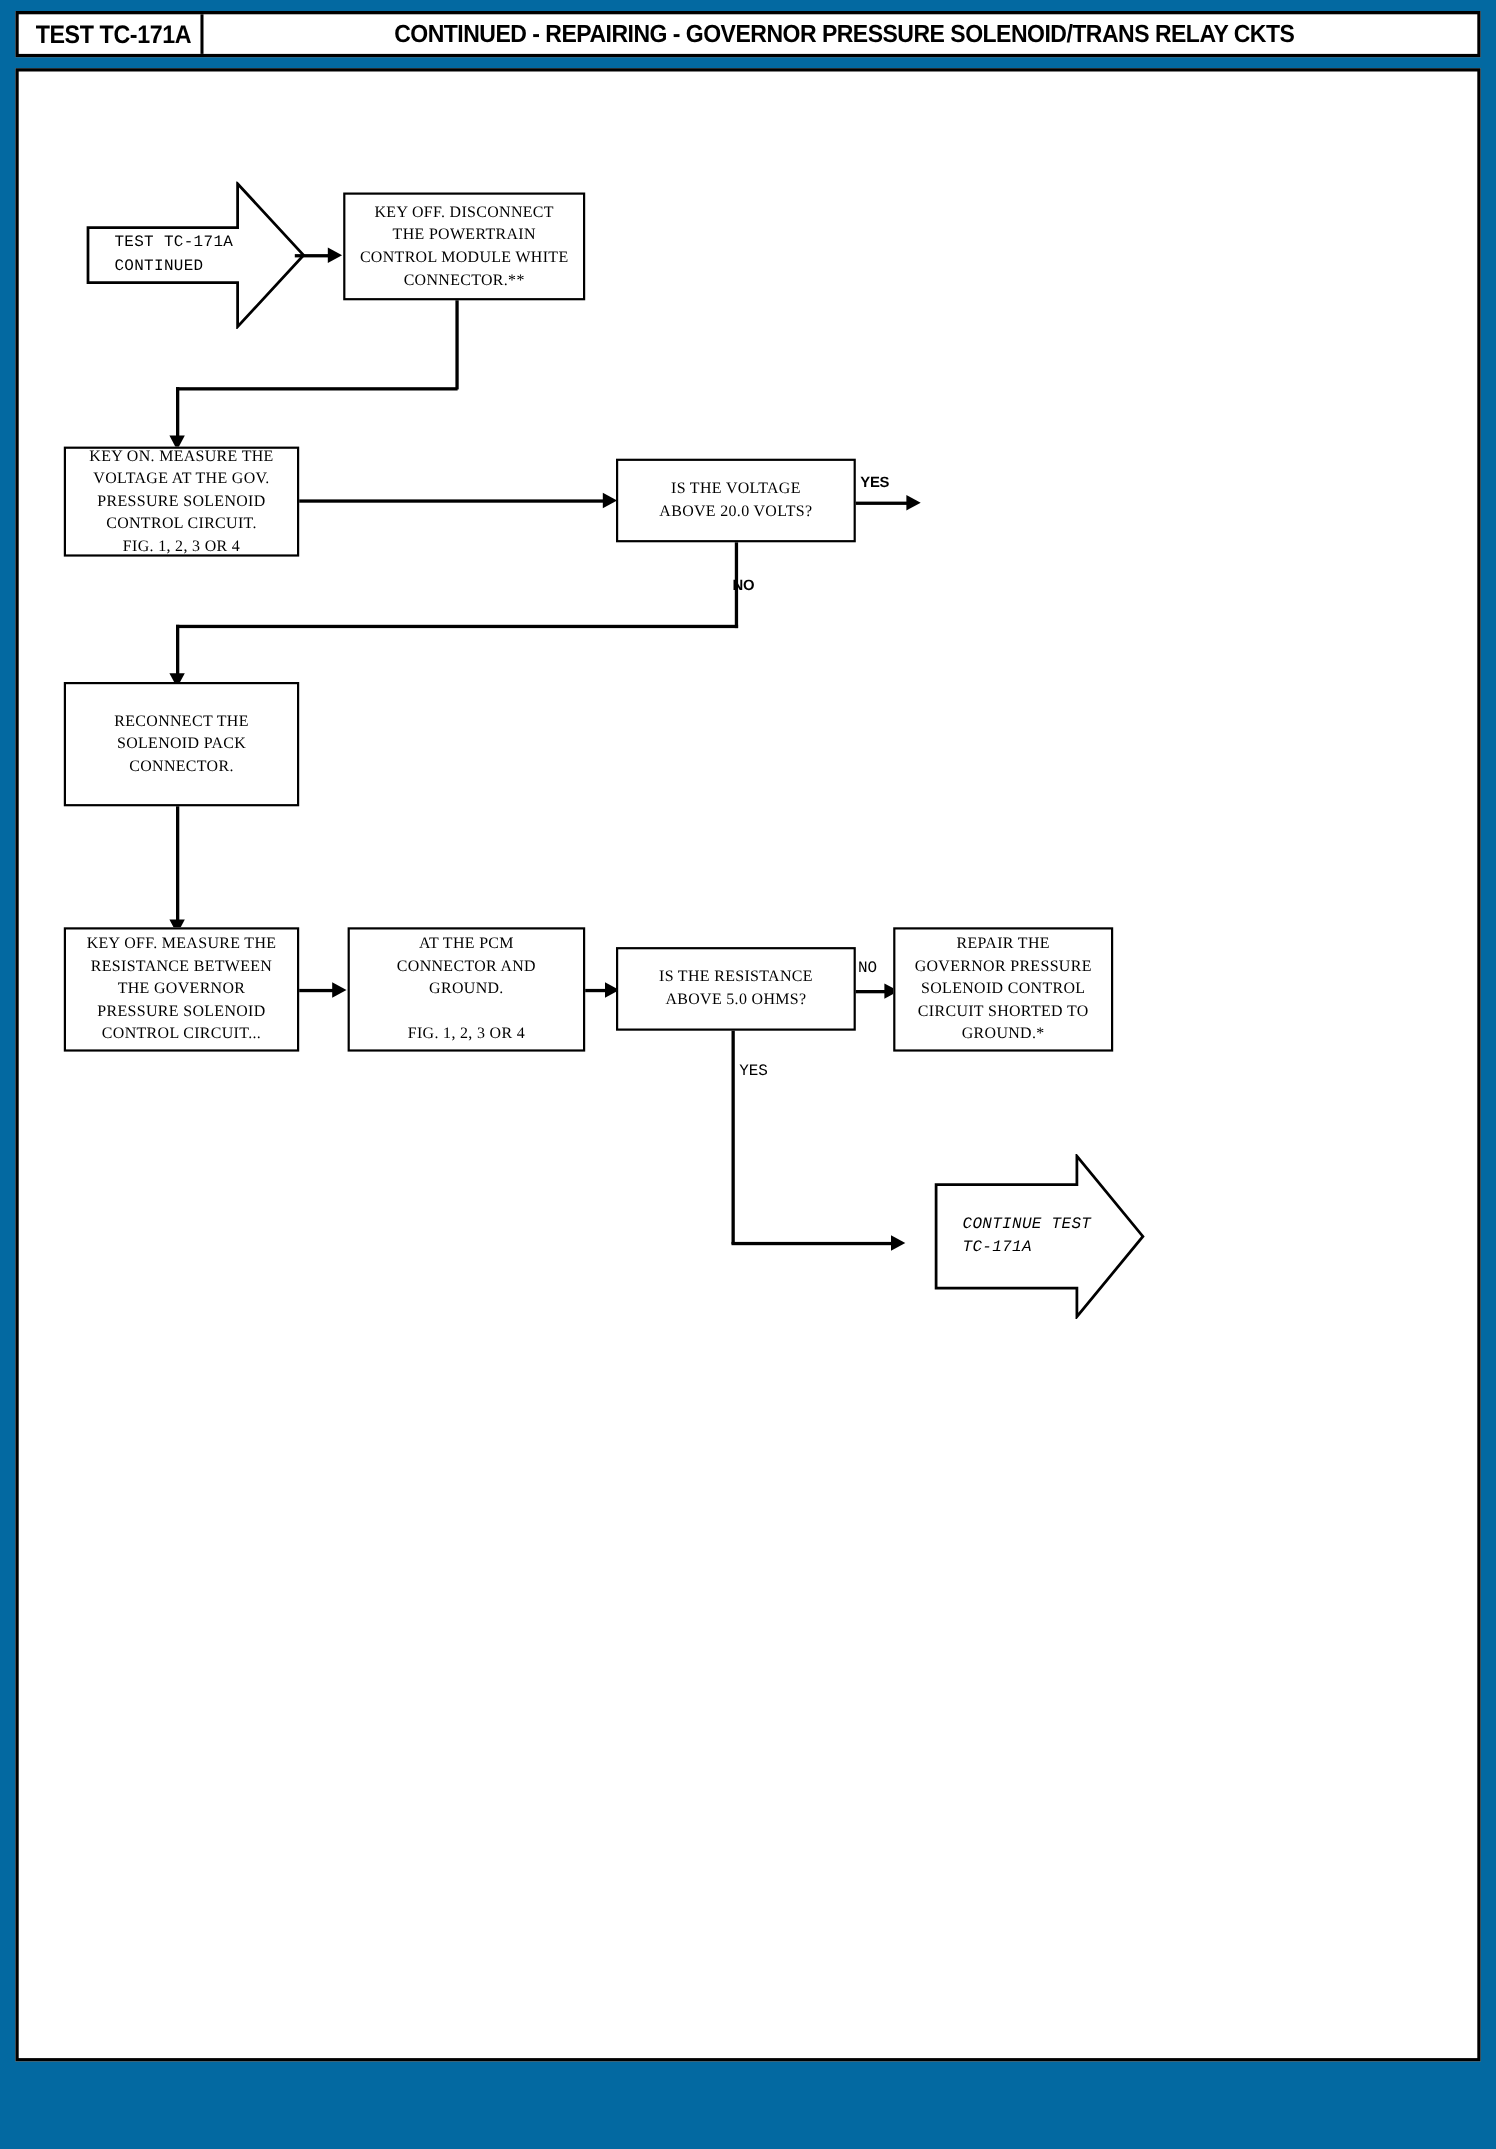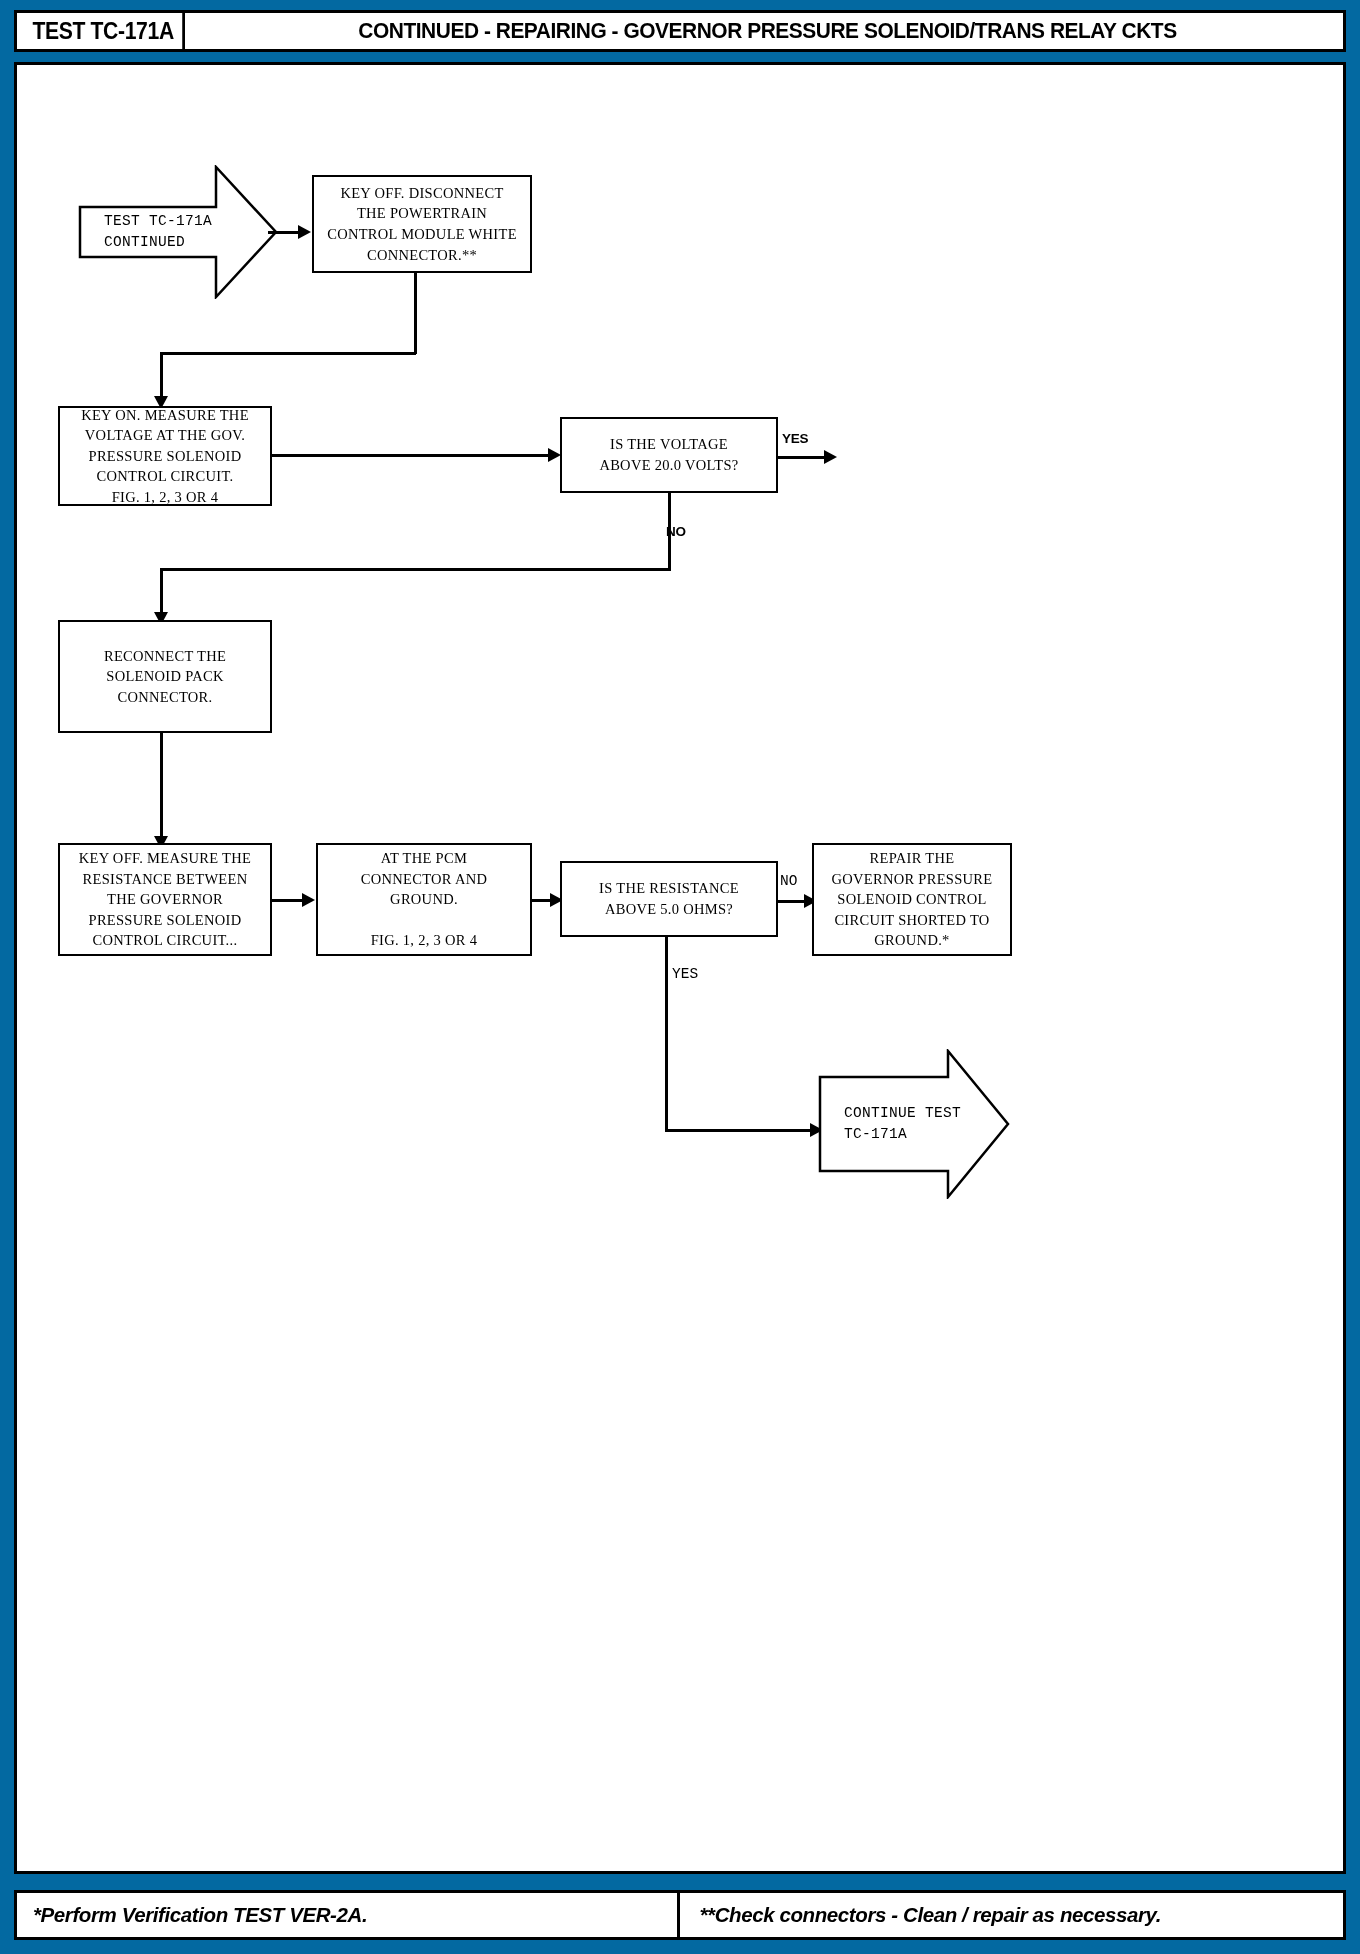--- a/index.html
+++ b/index.html
@@ -282,26 +282,22 @@
 SOLENOID CONTROL
 CIRCUIT SHORTED TO
 GROUND.*</span>
   </div>
 
   <div class="conn v" style="left:665px; top:937px; height:194px;"></div>
   <div class="conn h" style="left:665px; top:1129px; width:152px;"></div>
   <div class="arrowhead right" style="left:810px; top:1123px;"></div>
   <div class="edge-label mono" style="left:672px; top:966px;">YES</div>
 
-  <div class="arrow-node label-left" style="left:818px; top:1049px; width:192px; height:150px;">
+  <div class="arrow-node label-left" style="left:849px; top:1049px; width:192px; height:150px;font-style:italic;">
     <svg width="192" height="150" viewBox="0 0 192 150">
       <polygon points="2,28 130,28 130,2 190,75 130,148 130,122 2,122" fill="#ffffff" stroke="#000000" stroke-width="2.5" stroke-linejoin="miter"></polygon>
     </svg>
     <div class="arrow-label">CONTINUE TEST
 TC-171A</div>
   </div>
 
-  <div class="footer-bar">
-    <div class="footer-cell">*Perform Verification TEST VER-2A.</div>
-    <div class="footer-cell right">**Check connectors - Clean / repair as necessary.</div>
-  </div>
 
 </div>
 
 </body></html>

